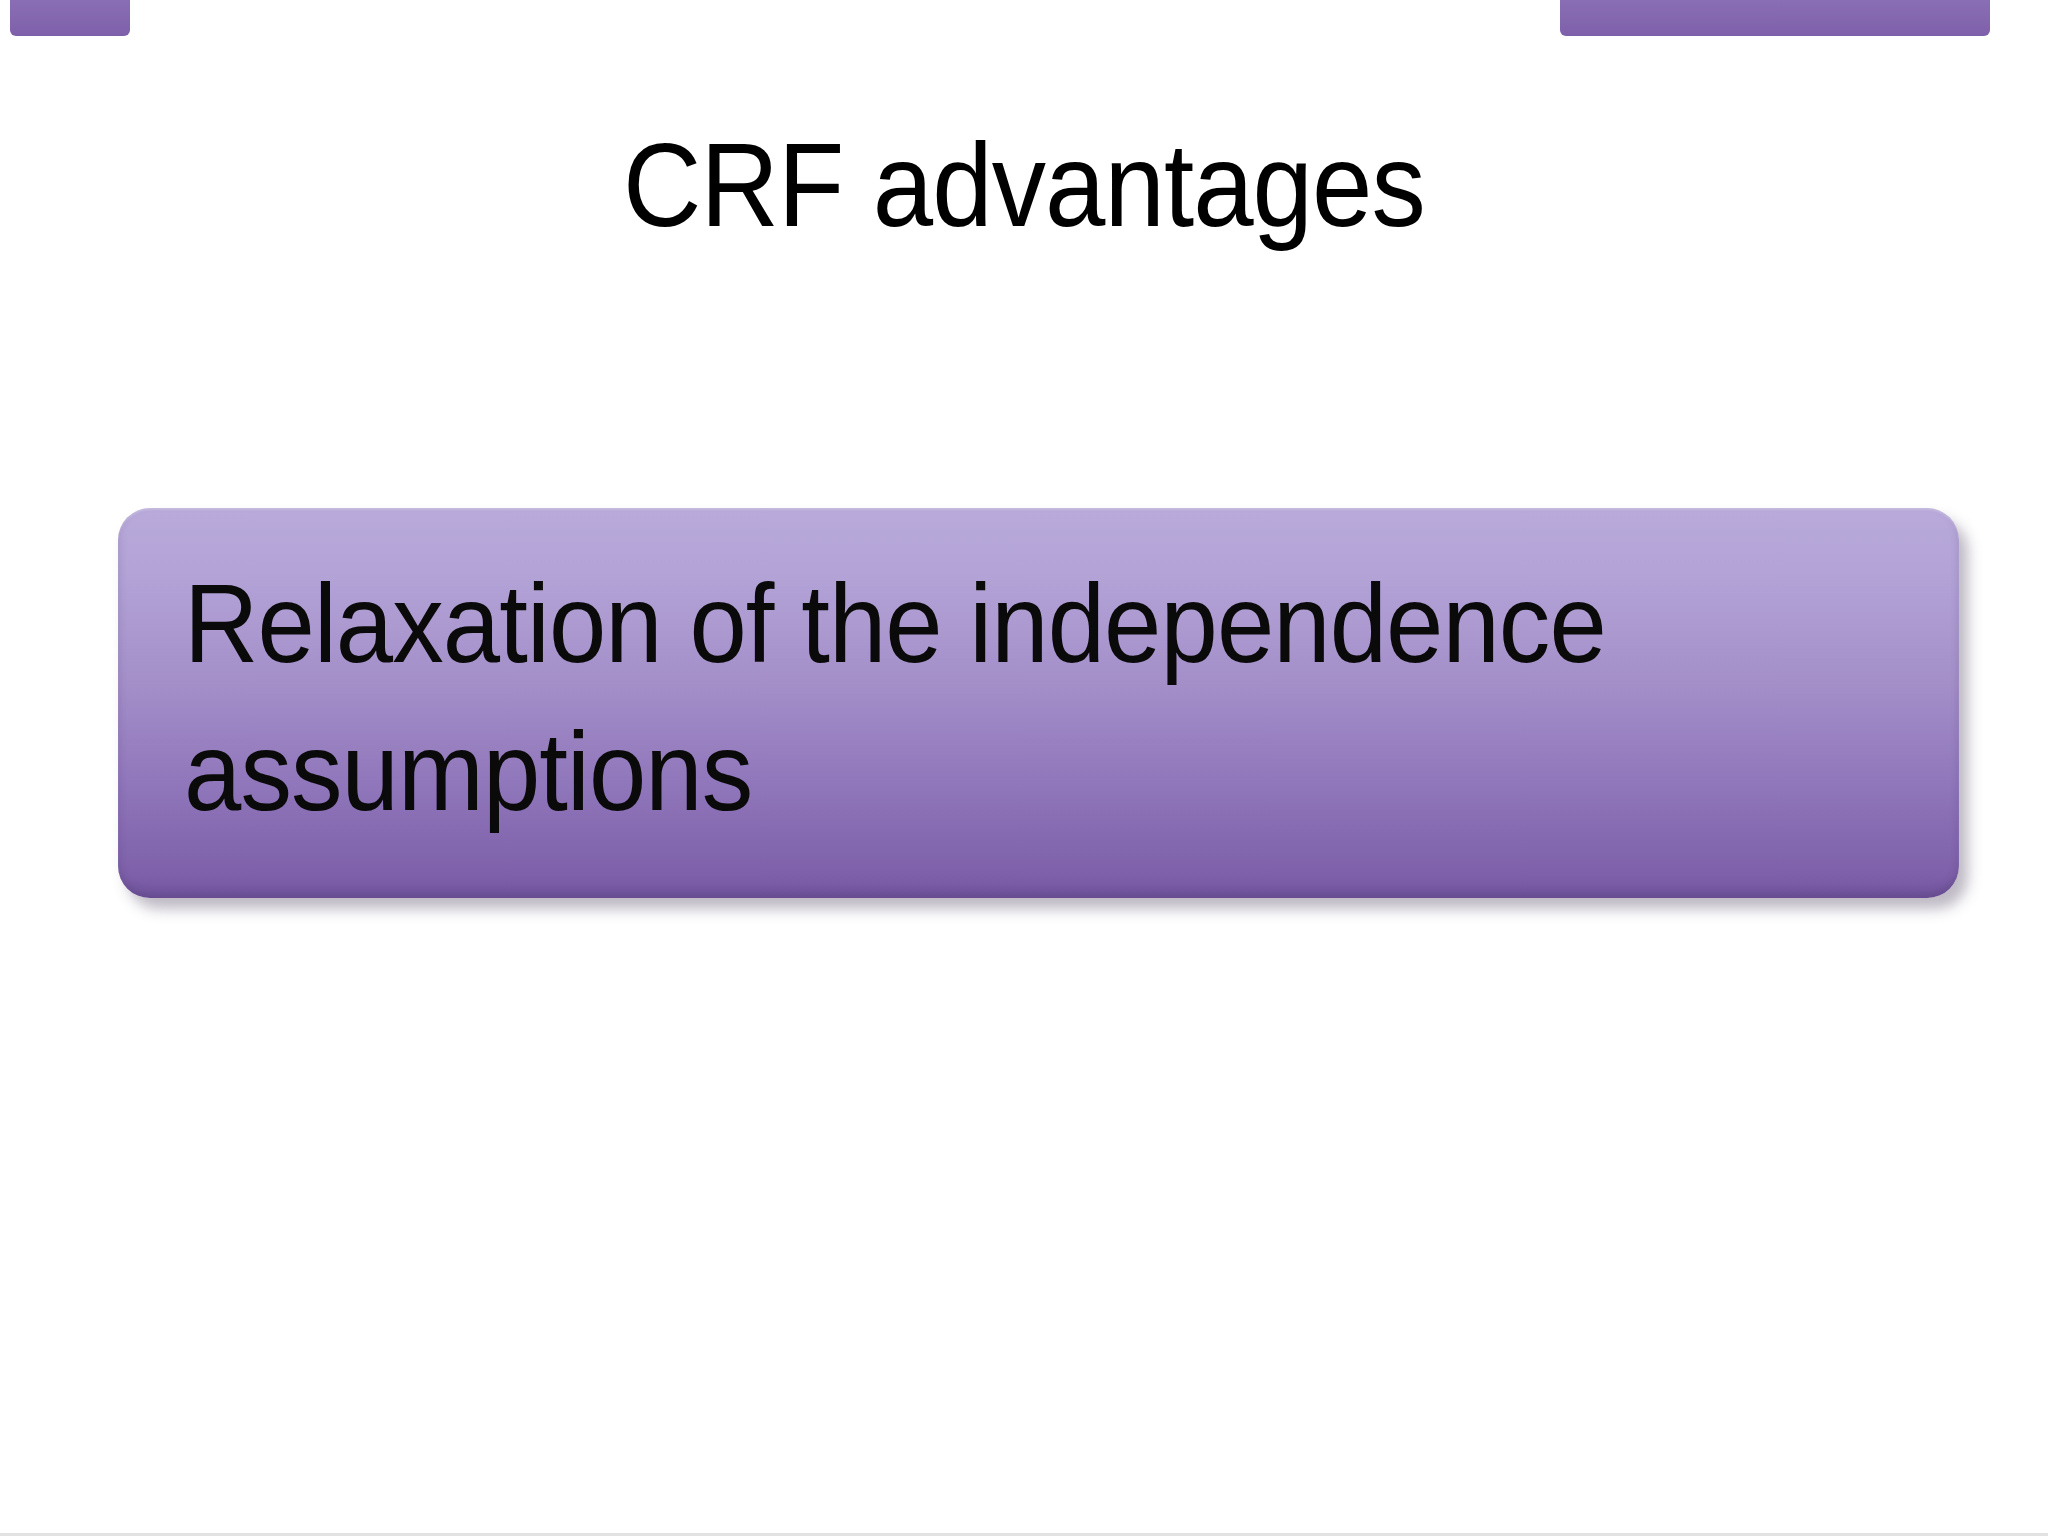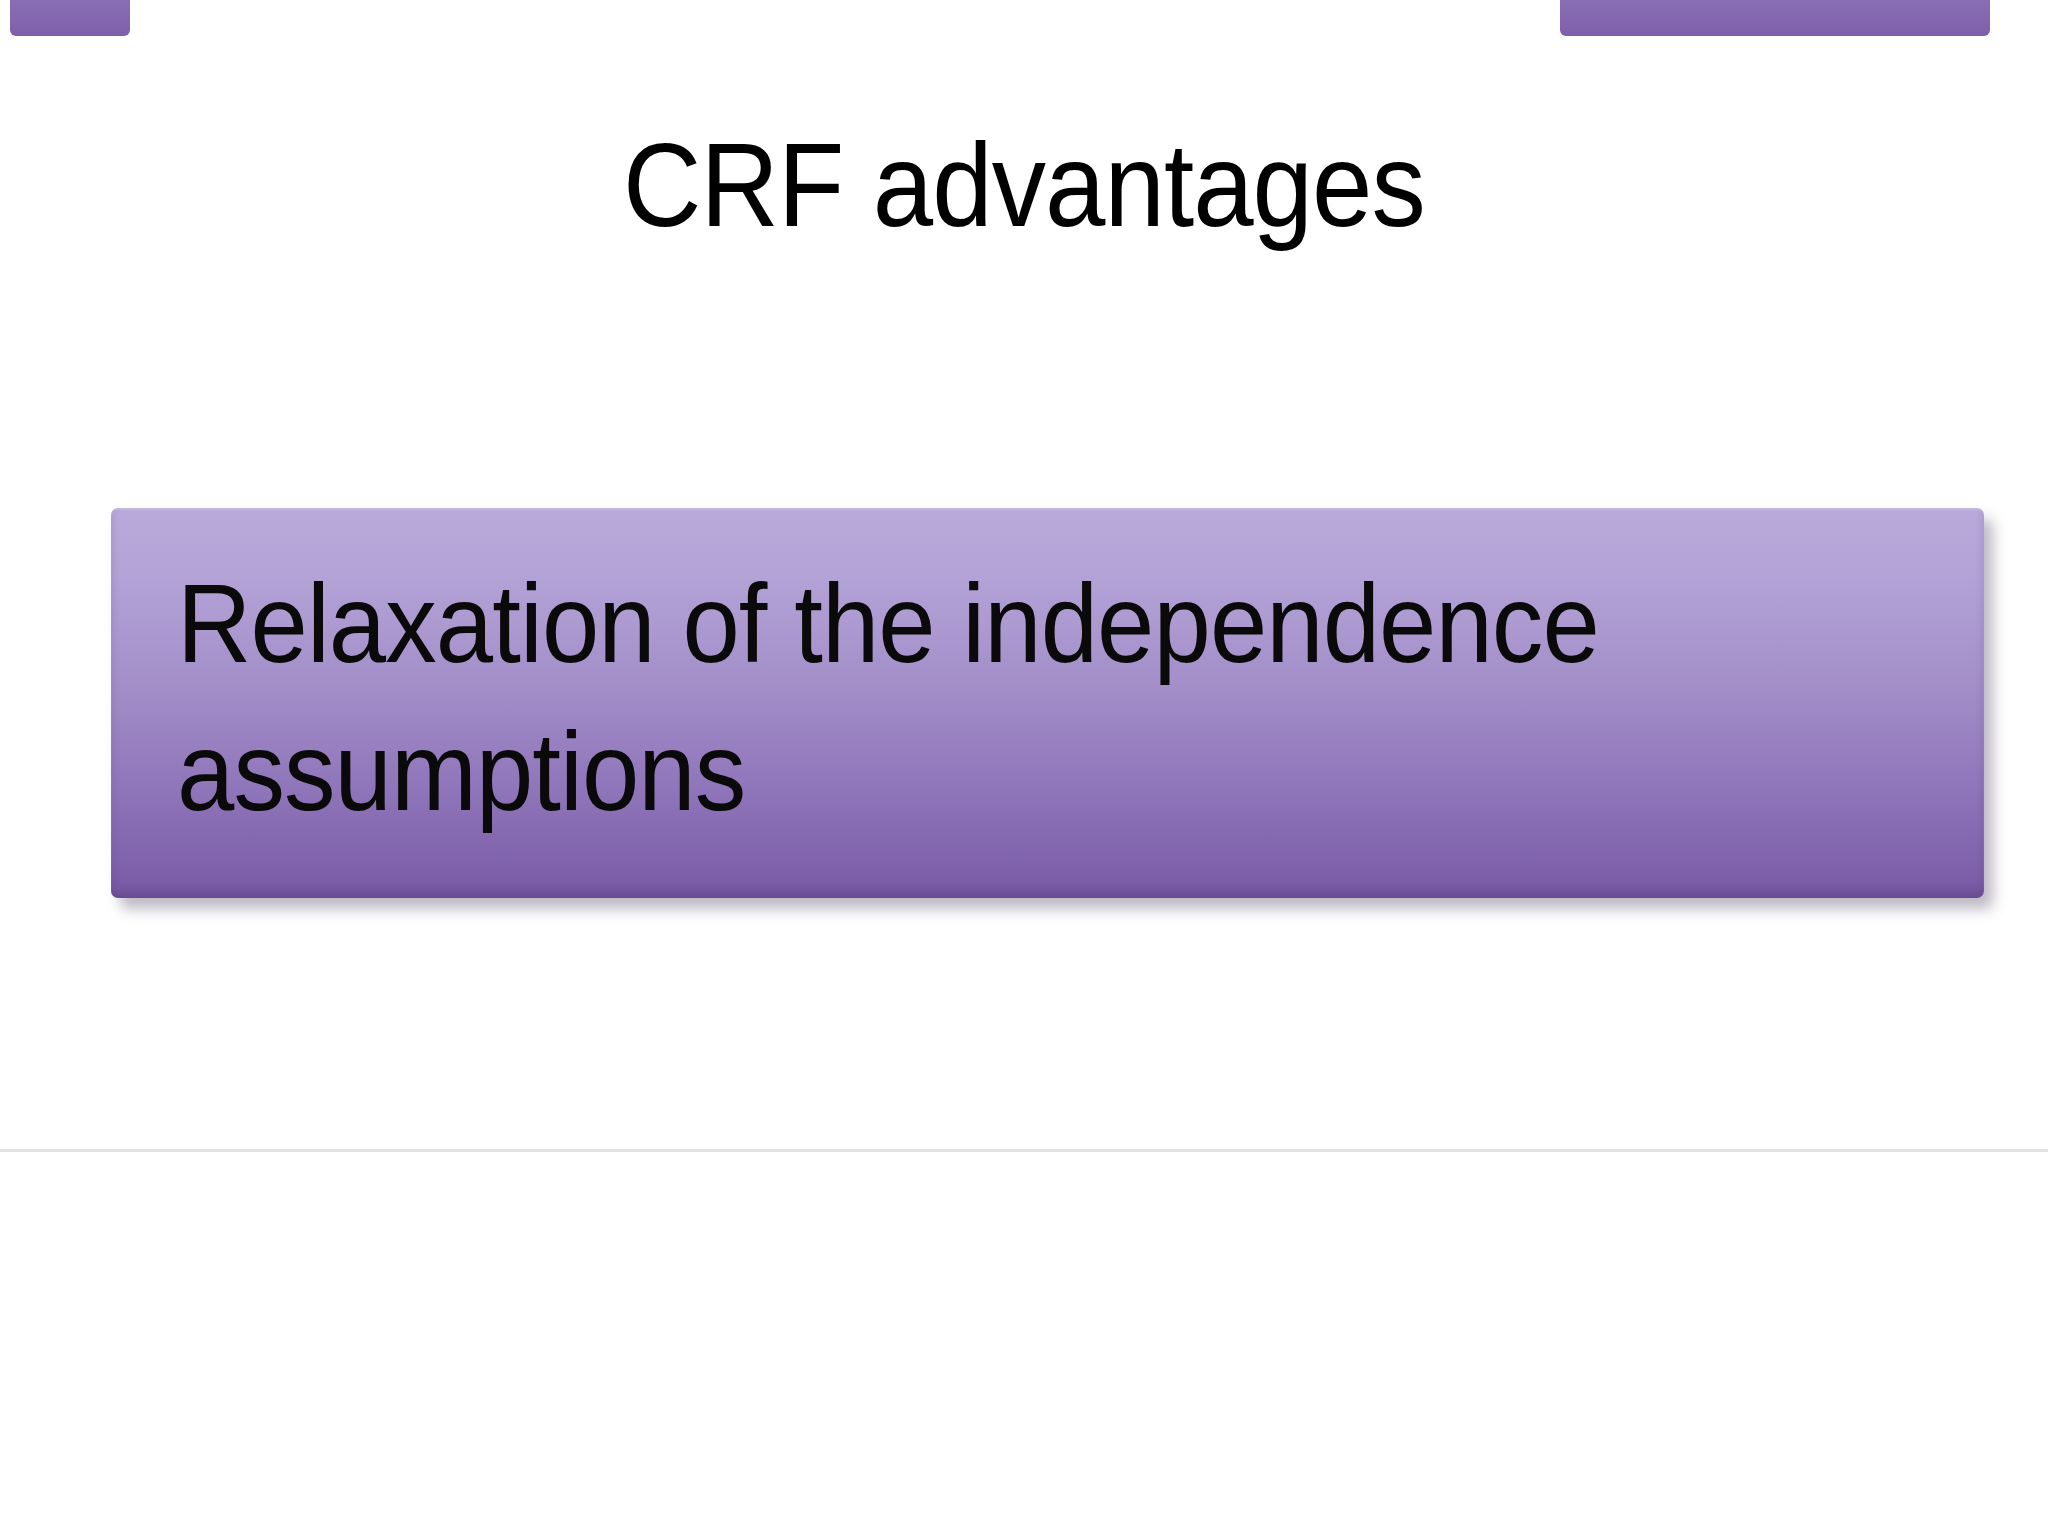--- a/index.html
+++ b/index.html
@@ -3,21 +3,21 @@
 <meta charset="utf-8">
 <style>
   html, body {
     margin: 0;
     padding: 0;
     background: #ffffff;
   }
   .slide {
     position: relative;
     width: 2048px;
-    height: 1152px;
+    height: 1536px;
     background: #ffffff;
     overflow: hidden;
     font-family: "Liberation Sans", "DejaVu Sans", sans-serif;
   }
   
   .slide-bottom-edge {
     position: absolute;
     left: 0;
     bottom: 0;
     width: 100%;
@@ -46,34 +46,33 @@
     font-weight: normal;
     color: #000000;
     transform: scaleX(0.92);
     transform-origin: center top;
     letter-spacing: -1px;
     white-space: nowrap;
   }
 
   .content-box {
     position: absolute;
-    left: 111px;
+    left: 118px;
     width: 1841px;
-    border-radius: 7px;
+    border-radius: 32px;
     background: linear-gradient(180deg,
       #b9aadb 0%,
       #b2a2d6 18%,
       #a48fc9 45%,
       #8f75ba 72%,
       #7d60a9 94%,
       #71549d 100%);
     box-shadow: 9px 11px 14px rgba(110, 100, 125, 0.45),
                 inset 0 -4px 8px rgba(60, 40, 90, 0.22),
                 inset 0 2px 2px rgba(255, 255, 255, 0.25);
-    padding-left: 32px;
   }
   .content-box.box-1 { top: 508px; height: 390px; }
   .content-box.box-2 { top: 928px; height: 405px; }
 
   .box-text {
     position: absolute;
     left: 66px;
     top: 42px;
     transform: scaleX(0.92);
     transform-origin: left top;

